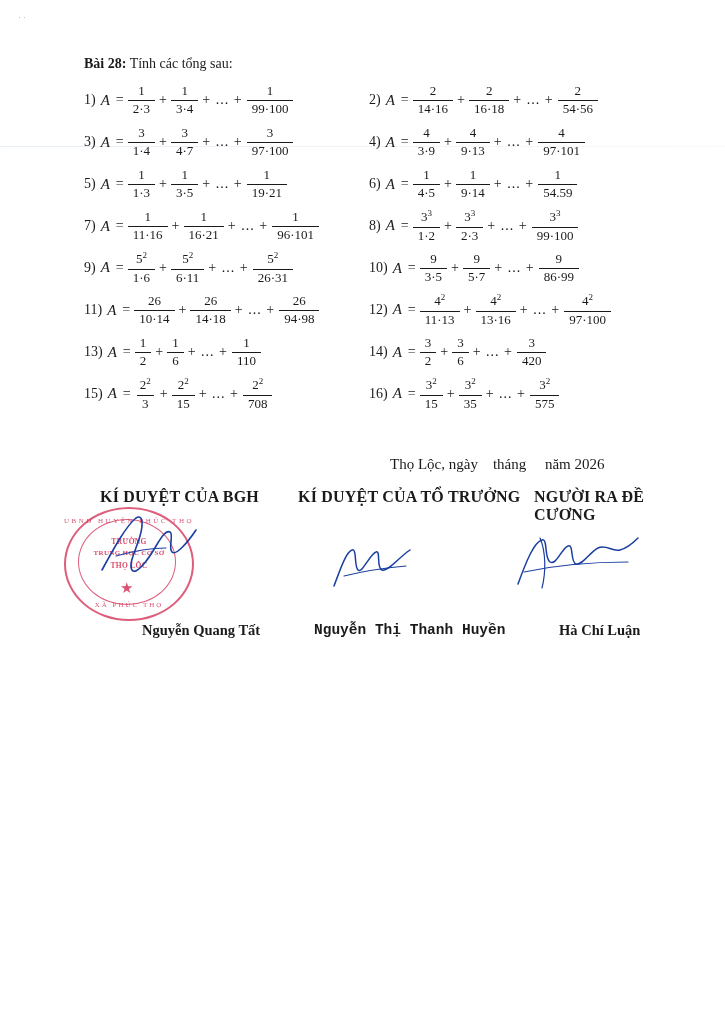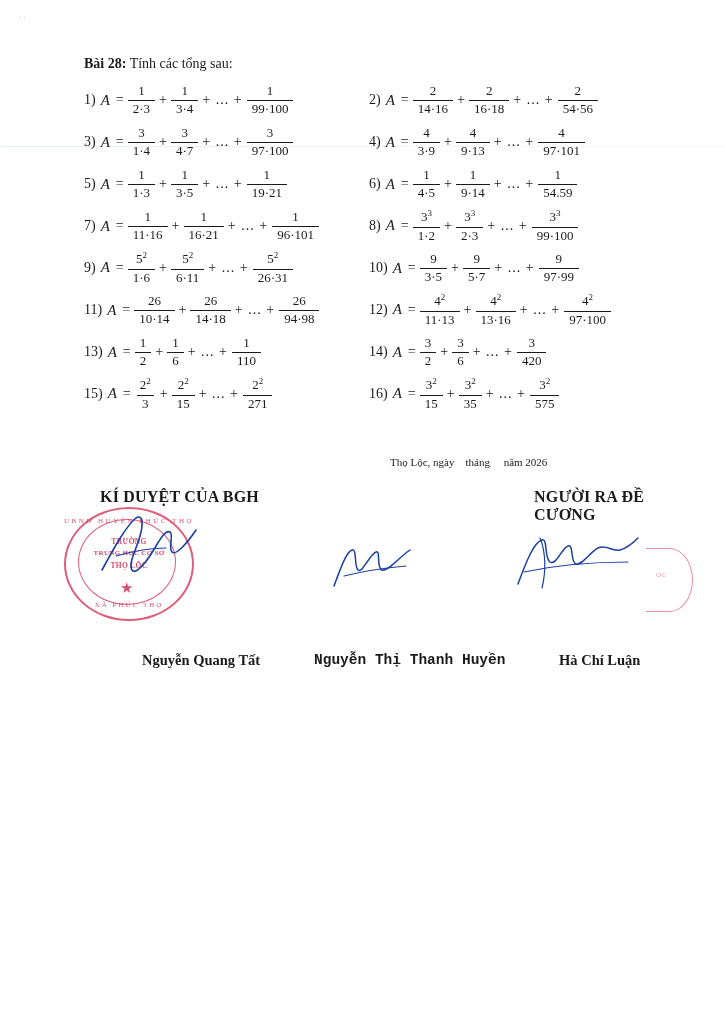--- a/index.html
+++ b/index.html
@@ -112,21 +112,21 @@
     border-top: 1px solid #1a1a1a;
   }
   sup {
     font-size: 9px;
     vertical-align: super;
   }
   .date-line {
     position: absolute;
     left: 390px;
     top: 456px;
-    font-size: 11px;
+    font-size: 15px;
     white-space: pre;
   }
   .sign-headers {
     position: absolute;
     left: 84px;
     top: 488px;
     width: 612px;
     height: 20px;
   }
   .sign-head {
@@ -142,21 +142,20 @@
     position: absolute;
     left: 84px;
     top: 622px;
     width: 612px;
     height: 22px;
   }
   .sign-name {
     position: absolute;
     font-weight: bold;
     font-size: 14.5px;
-    margin-top: 30px;
   }
   .sn1 { left: 58px; }
   .sn2 { left: 230px; font-family: Liberation Mono, monospace; }
   .sn3 { left: 475px; }
 
   
   .stamp {
     position: absolute;
     left: 62px;
     top: 505px;
@@ -470,21 +469,21 @@
               <span class="d">3·5</span>
             </span>
             <span class="op">+</span>
             <span class="frac">
               <span class="n">9</span>
               <span class="d">5·7</span>
             </span>
             <span class="dots">+ ... +</span>
             <span class="frac">
               <span class="n">9</span>
-              <span class="d">97·99</span>
+              <span class="d">86·99</span>
             </span>
           </span>
         </div>
       </div>
       <div class="row">
         <div class="col">
           <span class="num">11)</span>
           <span class="eq">
             <span class="var">A</span>
             <span class="op">=</span>
@@ -581,21 +580,21 @@
               <span class="d">3</span>
             </span>
             <span class="op">+</span>
             <span class="frac">
               <span class="n">2<sup>2</sup></span>
               <span class="d">15</span>
             </span>
             <span class="dots">+ ... +</span>
             <span class="frac">
               <span class="n">2<sup>2</sup></span>
-              <span class="d">271</span>
+              <span class="d">708</span>
             </span>
           </span>
         </div>
         <div class="col">
           <span class="num">16)</span>
           <span class="eq">
             <span class="var">A</span>
             <span class="op">=</span>
             <span class="frac">
               <span class="n">3<sup>2</sup></span>
@@ -613,20 +612,21 @@
             </span>
           </span>
         </div>
       </div>
     </div>
 
   <div class="date-line">Thọ Lộc, ngày    tháng     năm 2026</div>
 
   <div class="sign-headers">
     <div class="sign-head sh1">KÍ DUYỆT CỦA BGH</div>
+    <div class="sign-head sh2">KÍ DUYỆT CỦA TỔ TRƯỞNG</div>
     <div class="sign-head sh3">NGƯỜI RA ĐỀ CƯƠNG</div>
   </div>
 
   <div class="stamp">
     <div class="ring-outer"></div>
     <div class="ring-inner"></div>
     <div class="arc-top">UBND HUYỆN PHÚC THỌ</div>
     <div class="s-line sl1">TRƯỜNG</div>
     <div class="s-line sl2">TRUNG HỌC CƠ SỞ</div>
     <div class="s-line sl3">THỌ LỘC</div>
@@ -649,23 +649,20 @@
   </div>
 
   <div class="sig sig3">
     <svg width="130" height="66" viewBox="0 0 130 66">
       <path d="M6,52 C14,30 22,10 30,8 C36,6 32,26 38,30 C44,34 50,16 56,14 C62,12 58,30 64,32 C70,34 78,20 86,16 C94,12 100,20 108,18 C116,16 122,10 126,6" fill="none" stroke="#1b3fa0" stroke-width="1.5" stroke-linecap="round"></path>
       <path d="M12,40 C40,34 78,30 116,30" fill="none" stroke="#1b3fa0" stroke-width="1.1" stroke-linecap="round"></path>
       <path d="M28,6 C34,20 34,40 30,56" fill="none" stroke="#1b3fa0" stroke-width="1.2" stroke-linecap="round"></path>
     </svg>
   </div>
 
-  <div class="stamp-red-right">
-    <div class="rr-text">ỌC</div>
-  </div>
 
   <div class="sign-names">
     <div class="sign-name sn1">Nguyễn Quang Tất</div>
     <div class="sign-name sn2">Nguyễn Thị Thanh Huyền</div>
     <div class="sign-name sn3">Hà Chí Luận</div>
   </div>
 
 </div>
 
 </body></html>

